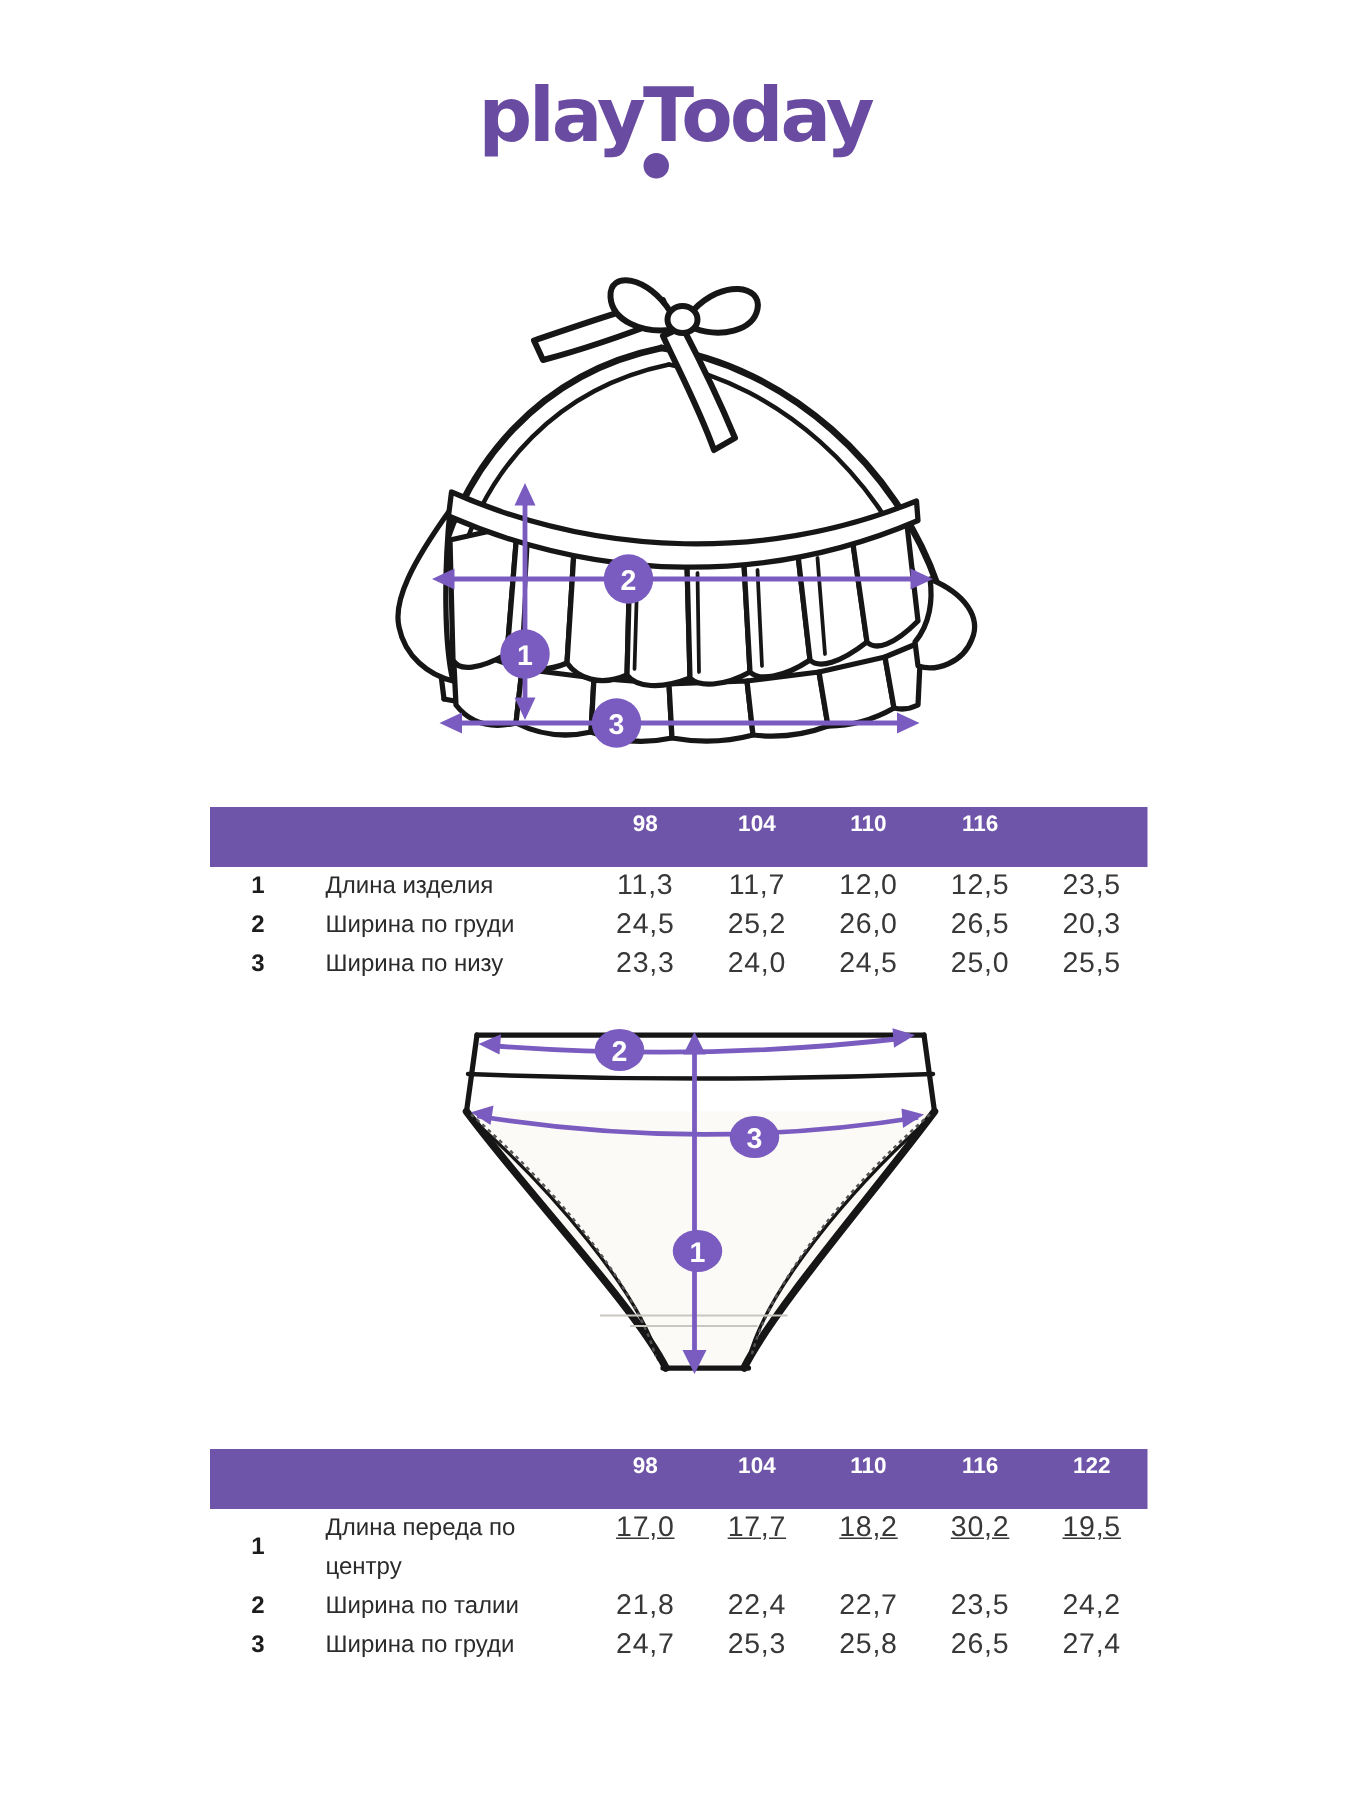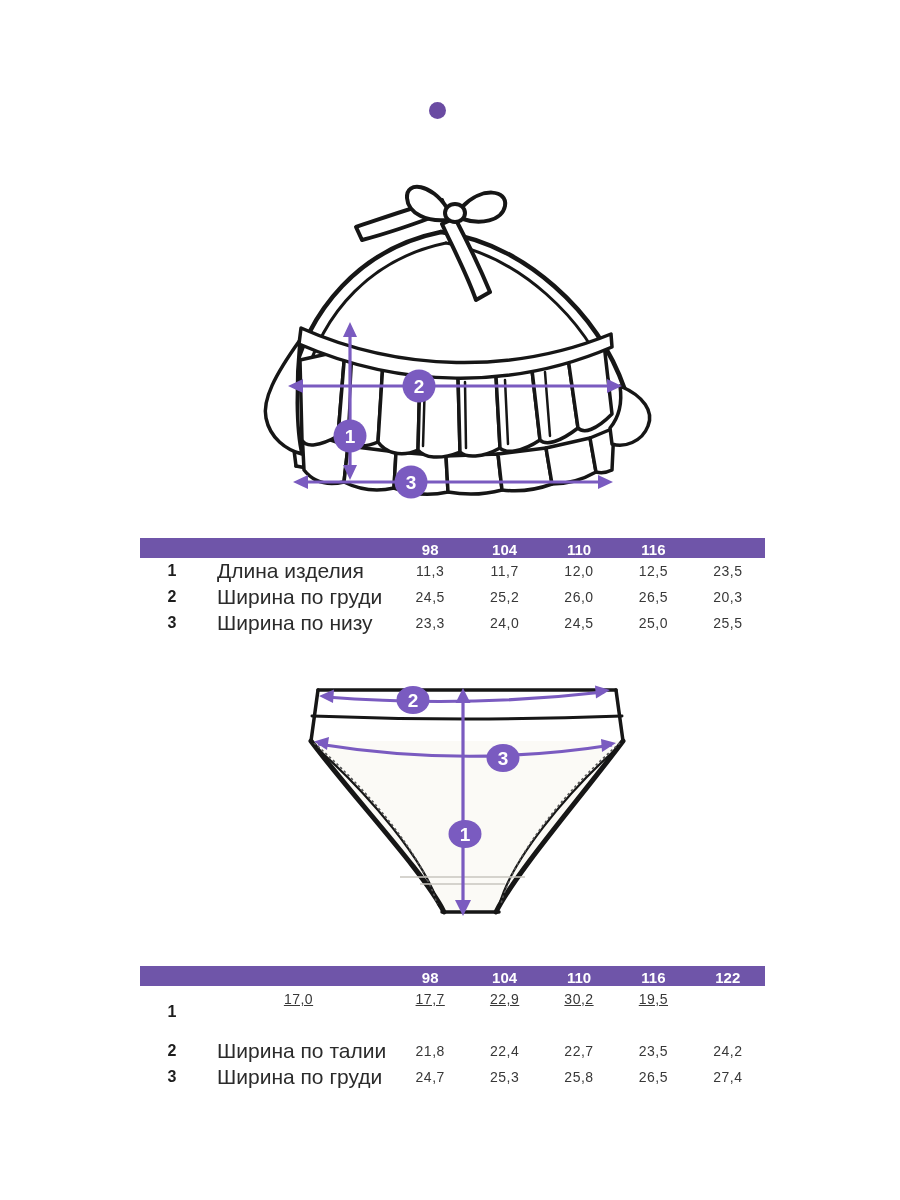--- a/index.html
+++ b/index.html
@@ -24,36 +24,39 @@
   .badge-num{font-family:"Liberation Sans",sans-serif;font-weight:bold;font-size:19px;
              fill:#ffffff;text-anchor:middle;}
   .stitch{stroke:#555;fill:none;stroke-width:1.6;stroke-dasharray:2.5 2.6;}
   .faint{stroke:#c9c6c0;stroke-width:1.3;}
 
   
   .size-table{position:absolute;left:140px;width:625px;}
   #table-top{top:538px;}
   #table-bottom{top:966px;}
   .trow{display:grid;grid-template-columns:64px 189px repeat(5,1fr);}
-  .thead{background:#6F55A9;height:20px;}
+  .thead{background:#6F55A9;height:40px;}
   .thead .cell{font-size:15px;font-weight:bold;color:#ffffff;text-align:center;line-height:23px;}
   .body-row{height:26px;align-items:center;}
   .cell{overflow:visible;white-space:nowrap;}
   .cell.num{font-size:16px;font-weight:bold;color:#1d1d1d;text-align:center;}
-  .cell.rlabel{font-size:21px;color:#2b2b2b;padding-left:13px;}
-  .cell.val{font-size:14px;color:#383838;text-align:center;letter-spacing:0.5px;}
+  .cell.rlabel{font-size:16px;color:#2b2b2b;padding-left:13px;}
+  .cell.val{font-size:19px;color:#383838;text-align:center;letter-spacing:0.5px;}
   .two-line{height:52px;align-items:center;}
   .two-line .cell.rlabel{white-space:normal;line-height:26px;max-width:178px;}
   .two-line .cell.val{align-self:start;line-height:26px;text-decoration:underline;}
 </style>
 </head>
 <body>
 
 <div id="page">
 
+  <div id="logo">
+    <span class="word">playToday</span>
+  </div>
   <div id="logo-dot"></div>
 
   <svg id="top-svg" class="diagram" width="420" height="340" viewBox="250 170 420 340">
 
     <g>
       <path class="ink" stroke-width="4.5" d="M290,388 C307,308 362,248 441,232"></path>
       <path class="ink" stroke-width="3" d="M304,384 C322,310 374,258 446,243"></path>
       <path class="ink" stroke-width="4.5" d="M441,232 C525,244 598,312 625,390"></path>
       <path class="ink" stroke-width="3" d="M446,243 C520,257 585,318 611,386"></path>
     </g>
@@ -220,23 +223,24 @@
       <div class="cell num"></div>
         <div class="cell rlabel"></div>
       <div class="cell">98</div>
       <div class="cell">104</div>
       <div class="cell">110</div>
       <div class="cell">116</div>
       <div class="cell">122</div>
     </div>
     <div class="trow body-row two-line">
       <div class="cell num">1</div>
+      <div class="cell rlabel">Длина переда по центру</div>
       <div class="cell val">17,0</div>
       <div class="cell val">17,7</div>
-      <div class="cell val">22,9</div>
+      <div class="cell val">18,2</div>
       <div class="cell val">30,2</div>
       <div class="cell val">19,5</div>
     </div>
     <div class="trow body-row">
       <div class="cell num">2</div>
       <div class="cell rlabel">Ширина по талии</div>
       <div class="cell val">21,8</div>
       <div class="cell val">22,4</div>
       <div class="cell val">22,7</div>
       <div class="cell val">23,5</div>

